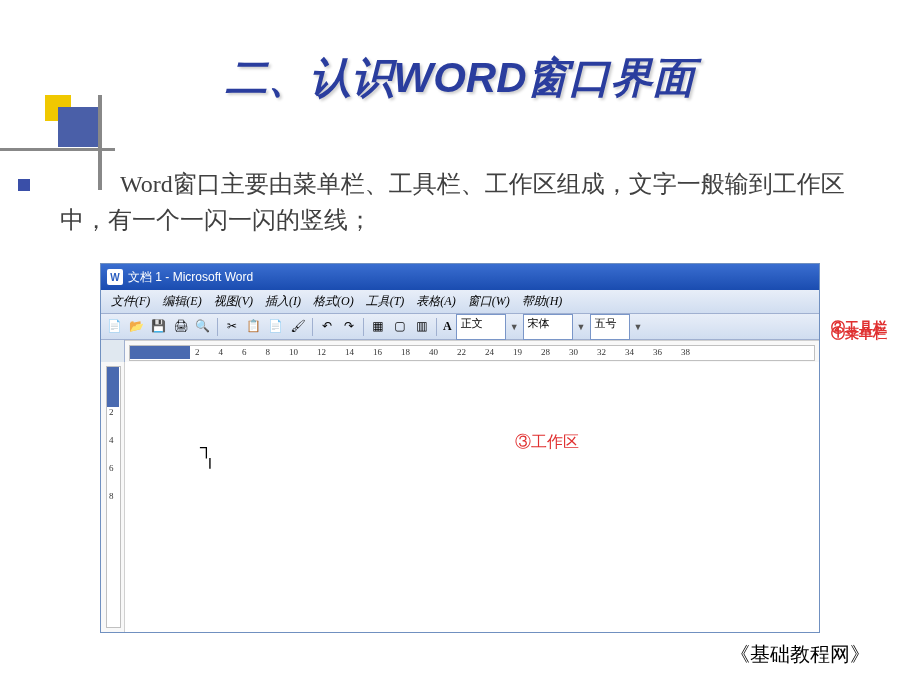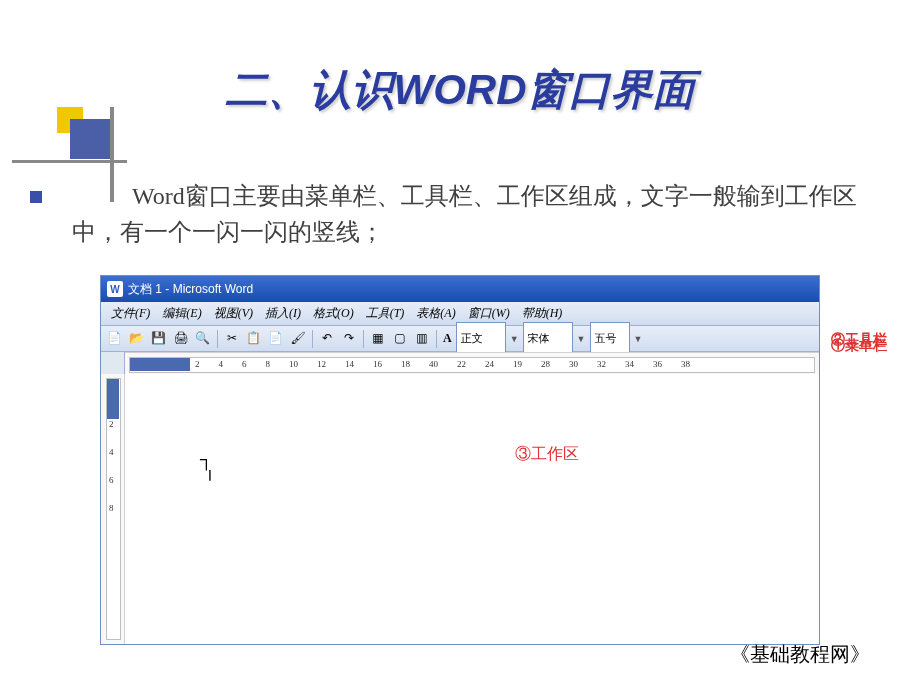--- a/index.html
+++ b/index.html
@@ -7,21 +7,21 @@
       width: 920px;
       height: 690px;
       background: #ffffff;
       font-family: "Microsoft YaHei", SimSun, serif;
       position: relative;
       overflow: hidden;
     }
     .slide {
       width: 100%;
       height: 100%;
-      padding: 12px;
+      padding: 0;
       position: relative;
     }
     .title-area {
       position: relative;
       padding: 50px 0 20px 0;
       text-align: center;
     }
     .deco-square-yellow {
       position: absolute;
       width: 26px;
@@ -152,23 +152,23 @@
       width: 1px;
       height: 18px;
       background: #a0b0d0;
       margin: 0 2px;
     }
     .tb-text {
       padding: 1px 4px;
       background: #fff;
       border: 1px solid #7a96c8;
       font-size: 11px;
-      height: 34px;
-      display: flex;
-      align-items: center;
+      height: 26px;
+      display: flex;
+      align-items: flex-start;
     }
     .tb-dropdown {
       font-size: 9px;
       color: #555;
       padding: 0 2px;
     }
     .annotation {
       color: #e03030;
       font-size: 14px;
       font-weight: bold;

